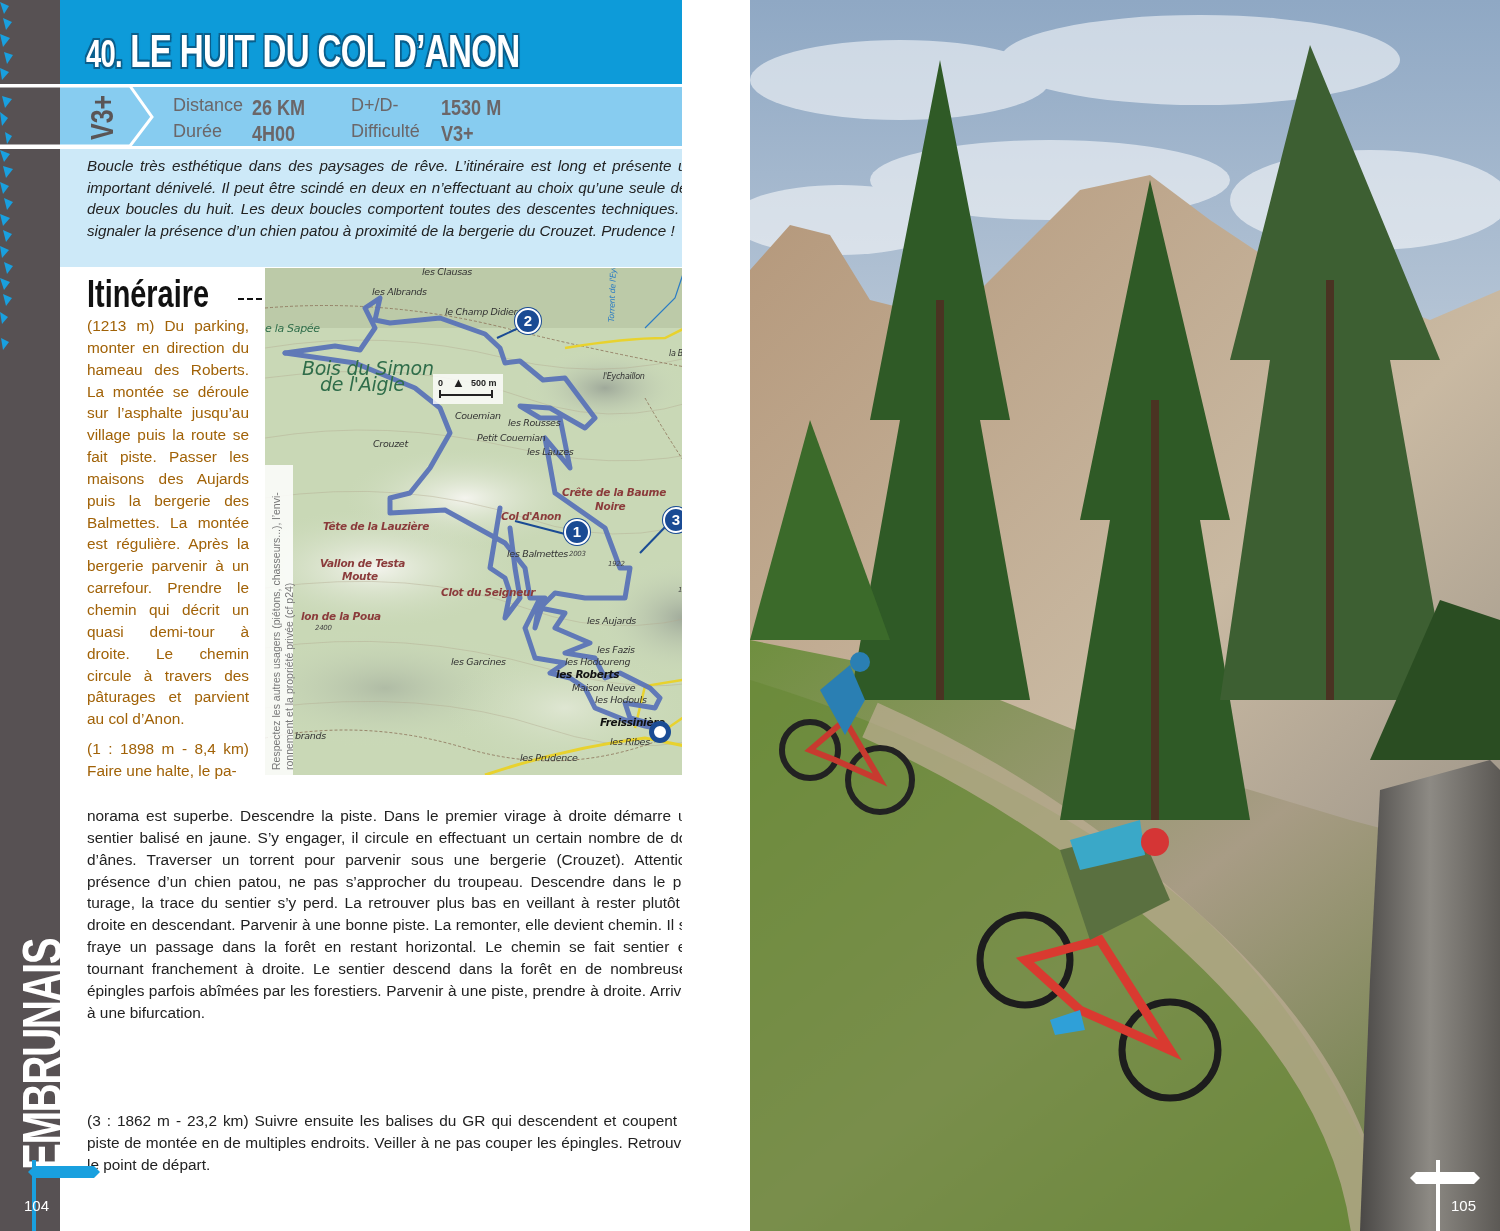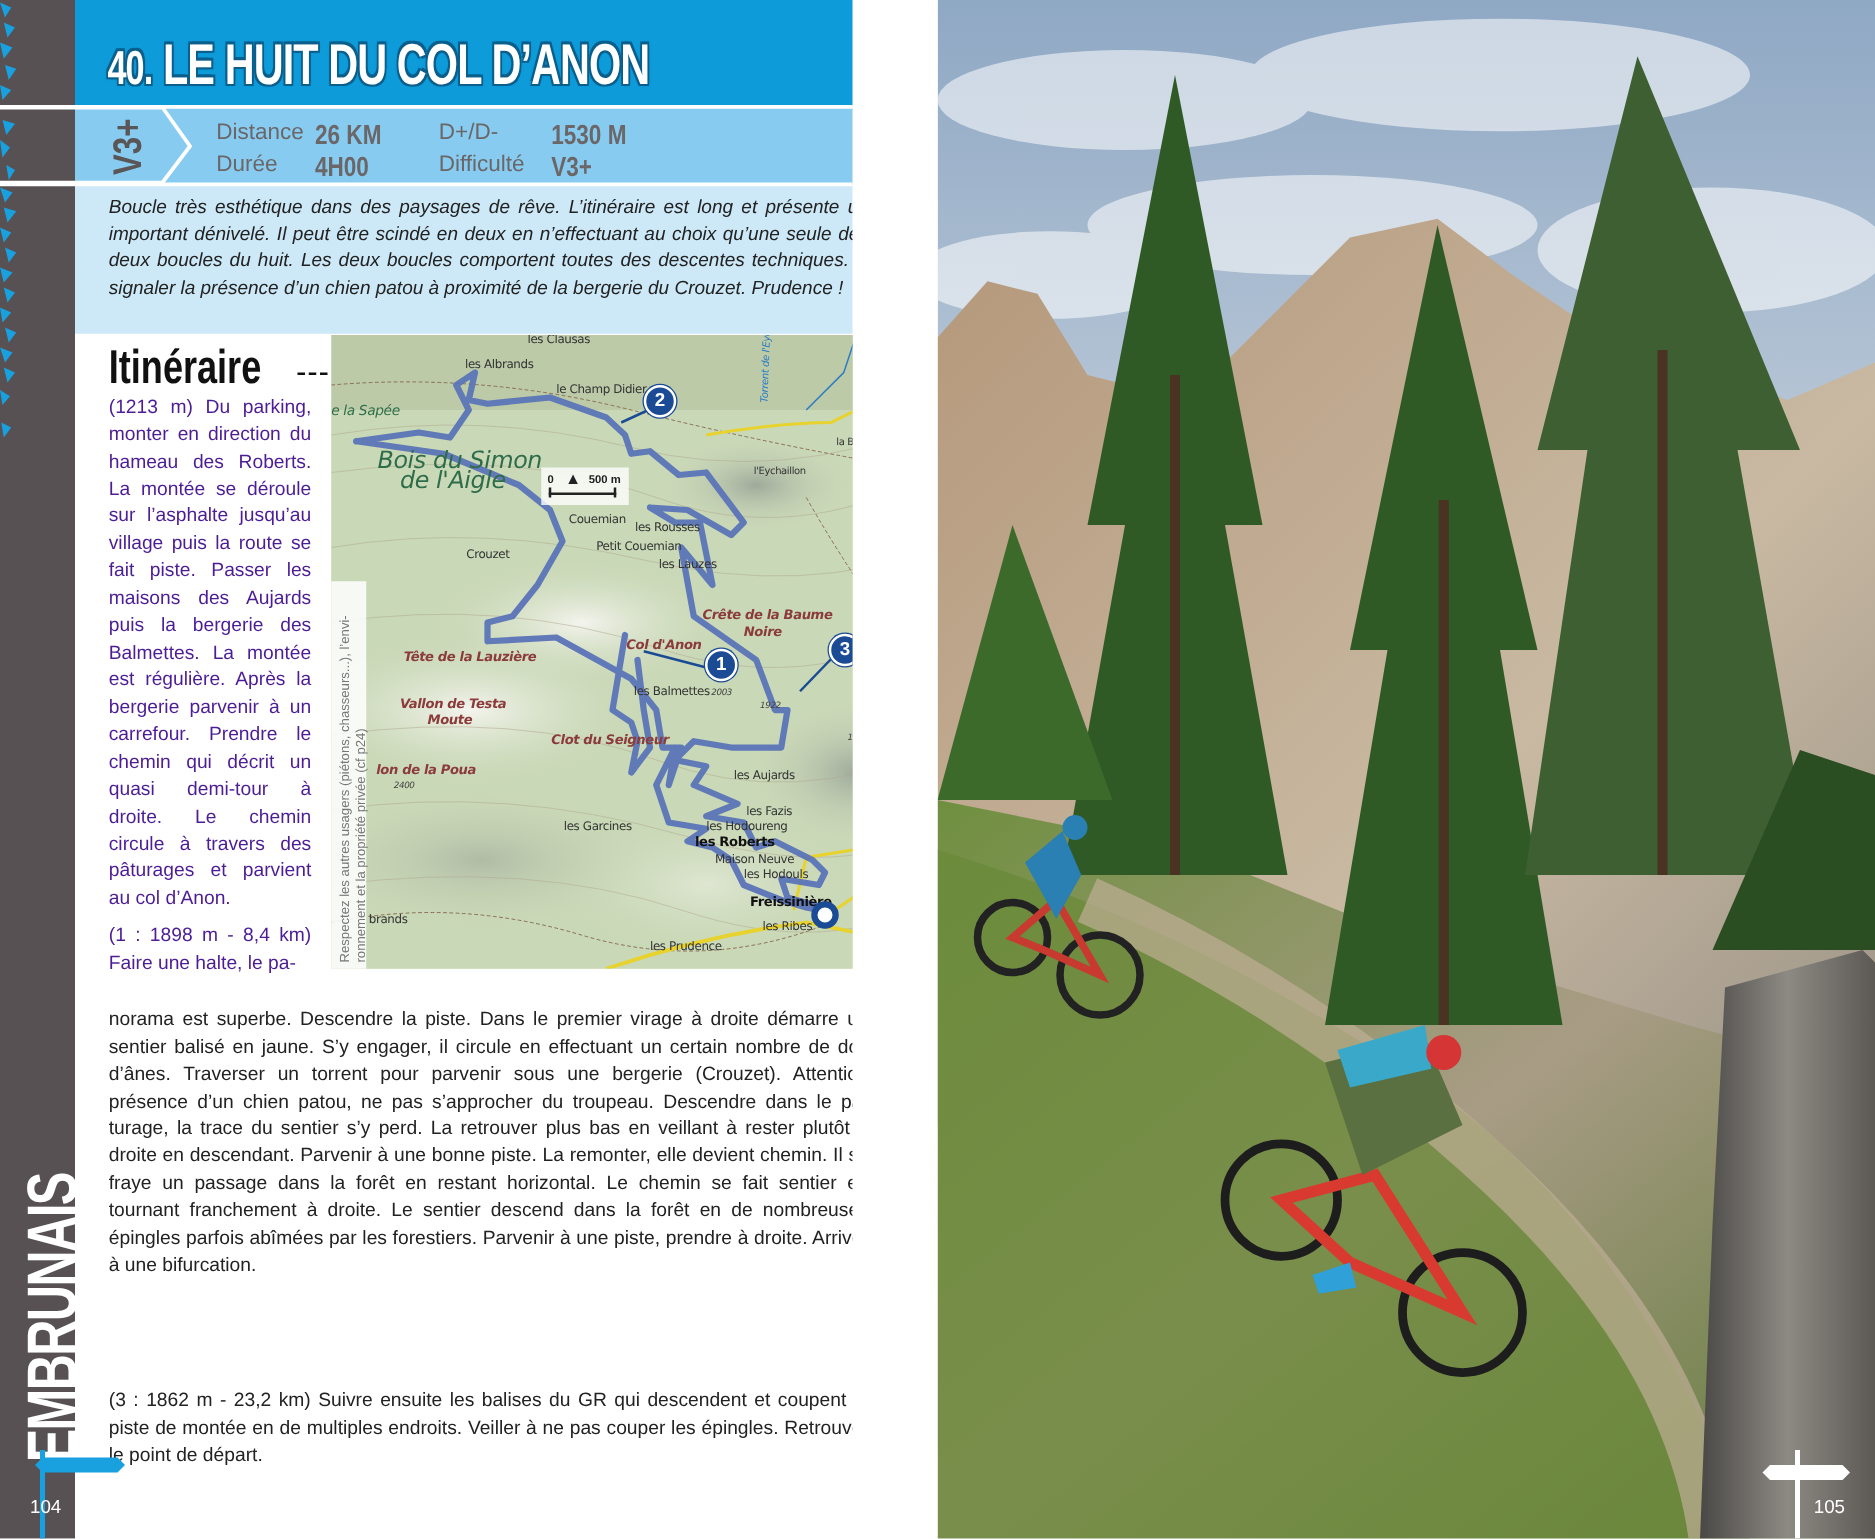--- a/index.html
+++ b/index.html
@@ -43,32 +43,32 @@
     position: absolute; left: 87px; top: 155px; width: 608px; font-style: italic; font-size: 15.2px; line-height: 21.7px;
     color: #222; text-align: justify;
   }
 
   .section-heading {
     position: absolute; left: 87px; top: 275px; font-weight: bold; font-size: 38px; line-height: 1; color: #111;
     transform-origin: 0 0; transform: scaleX(0.76); white-space: nowrap;
   }
   .heading-dash { position: absolute; left: 238px; top: 298px; width: 24px; height: 3px; border-top: 2px dashed #111; }
 
-  .body-col { position: absolute; left: 87px; top: 315px; width: 162px; font-size: 15.4px; line-height: 21.85px; color: #4c1d95; text-align: justify; hyphens: manual; }
+  .body-col { position: absolute; left: 87px; top: 315px; width: 162px; font-size: 15.4px; line-height: 21.85px; color: #a16207; text-align: justify; hyphens: manual; }
   .body-col p { margin-bottom: 8px; }
   .body-full { position: absolute; left: 87px; width: 608px; font-size: 15.4px; line-height: 21.85px; color: #222; text-align: justify; }
 
   
   .map { position: absolute; left: 265px; top: 268px; width: 484px; height: 507px; overflow: hidden; background: #cfdcbf; }
   .map-caption {
     position: absolute; left: 270px; top: 770px; transform-origin: 0 0; transform: rotate(-90deg);
     width: 300px; font-size: 10.5px; line-height: 13px; color: #777; white-space: normal;
   }
   .map-caption-bg { position: absolute; left: 265px; top: 465px; width: 28px; height: 310px; background: rgba(255,255,255,0.85); }
-  .map-label { position: absolute; font-size: 9.5px; color: #333; white-space: nowrap; font-family: "DejaVu Sans", sans-serif; letter-spacing: -0.3px; }
+  .map-label { position: absolute; font-size: 9.5px; color: #333; white-space: nowrap; font-family: "DejaVu Sans", sans-serif; letter-spacing: -0.3px; font-style: italic; }
   .map-label.bold { font-weight: bold; color: #111; font-size: 10.5px; }
   .map-label.place { font-style: italic; font-weight: bold; color: #8b3b3b; font-size: 10.5px; }
   .map-label.forest { font-style: italic; color: #2f6d4a; font-size: 19px; }
   .map-label.water { font-style: italic; color: #2b7cc4; font-size: 10px; }
   .map-label.alt { font-size: 7px; color: #444; font-style: italic; }
   .waypoint {
     position: absolute; width: 26px; height: 26px; border-radius: 50%; background: #1a4b94; color: #fff;
     border: 2px solid #fff; font-weight: bold; font-size: 15px; text-align: center; line-height: 22px;
     box-shadow: 0 0 0 1px #1a4b94;
   }

